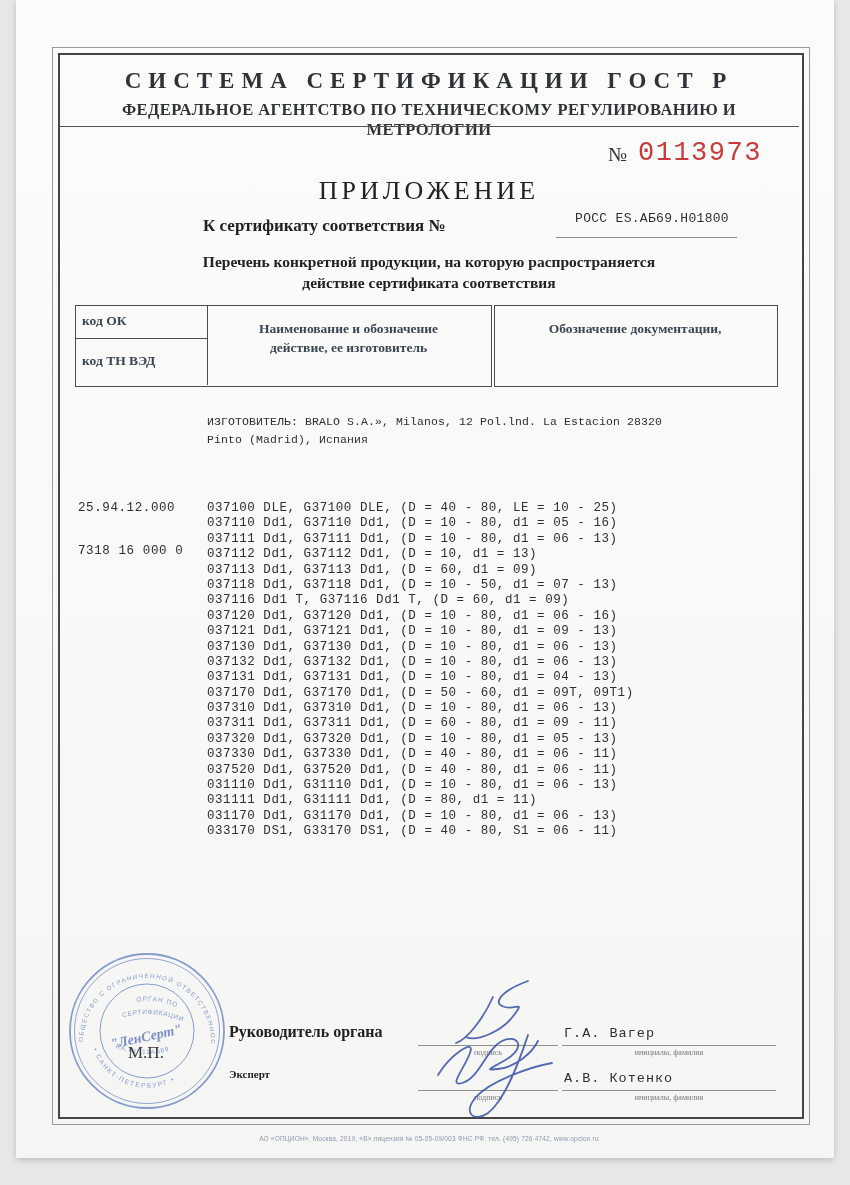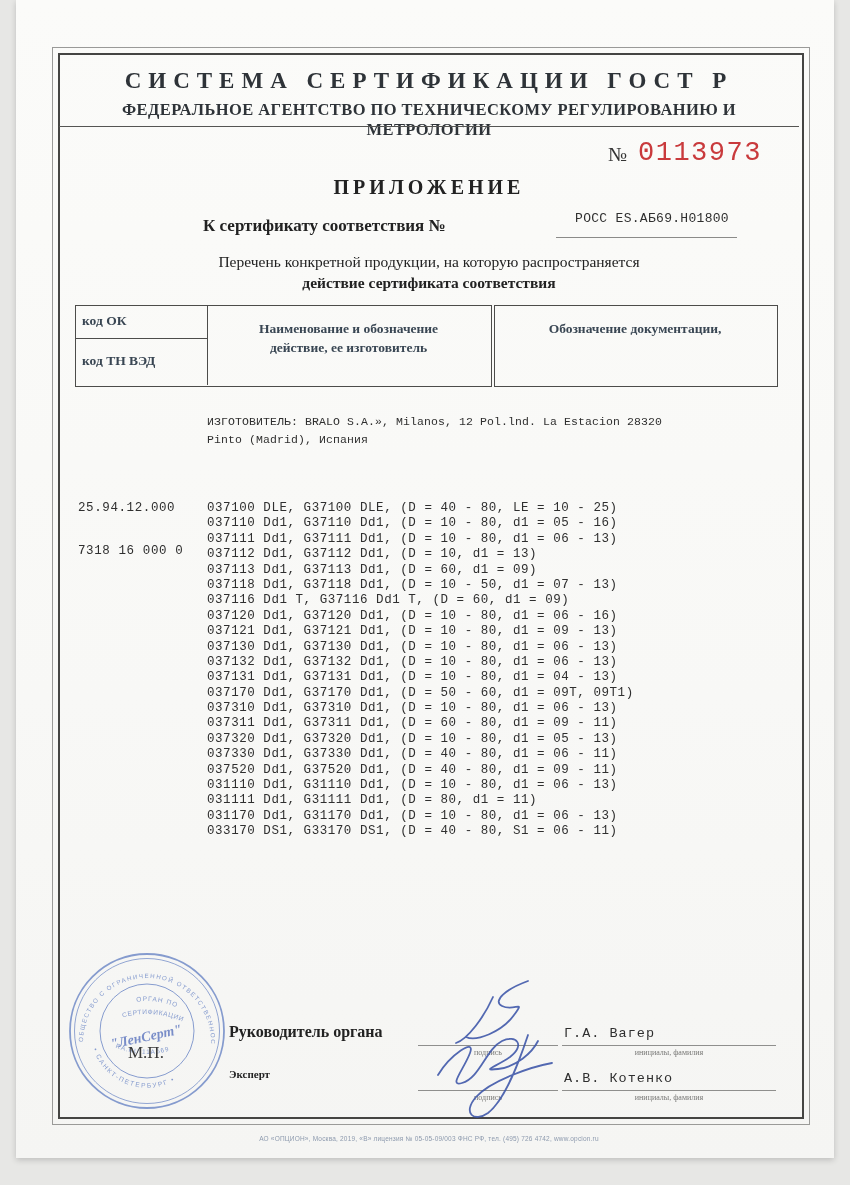--- a/index.html
+++ b/index.html
@@ -34,30 +34,30 @@
   }
   .hdr-rule{left:59px;top:126px;width:740px;border-top:1.6px solid #55555३3;border-top:1.6px solid #555553;}
   .form-no{left:608px;top:143px;font-size:20px;color:#333;}
   .form-no-digits{
     left:638px;top:138px;
     font-family:"Liberation Mono","DejaVu Sans Mono",monospace;
     font-size:27px;letter-spacing:1.5px;color:#c93a3c;
   }
   .doc-title{
     left:58px;top:176px;width:742px;
-    font-size:20px;font-weight:bold;letter-spacing:4px;color:#222;
+    font-size:26px;font-weight:normal;letter-spacing:4px;color:#222;
   }
   .cert-label{left:203px;top:216px;font-size:17px;font-weight:bold;color:#222;}
   .cert-value{
     left:562px;top:211px;width:180px;text-align:center;
     font-family:"Liberation Mono","DejaVu Sans Mono",monospace;
     font-size:13px;letter-spacing:.3px;color:#333;
   }
   .cert-line{left:556px;top:237px;width:181px;border-top:1px solid #8b8b89;}
-  .purpose1{left:58px;top:253px;width:742px;font-size:15.5px;font-weight:normal;color:#222;}
+  .purpose1{left:58px;top:253px;width:742px;font-size:15.5px;font-weight:bold;color:#222;}
   .purpose2{left:58px;top:274px;width:742px;font-size:15.5px;font-weight:bold;color:#222;}
   .tbl-box-left{left:75px;top:305px;width:415px;height:80px;border:1.6px solid #4c4c4a;}
   .tbl-box-right{left:494px;top:305px;width:282px;height:80px;border:1.6px solid #4c4c4a;}
   .tbl-vline{left:207px;top:305px;width:0;height:80px;border-left:1.2px solid #4c4c4a;}
   .tbl-hline{left:75px;top:338px;width:132px;border-top:1.2px solid #4c4c4a;}
   .tbl-txt{font-size:13.5px;font-weight:600;color:#394653;}
   .cell-ok{left:82px;top:313px;}
   .cell-tnved{left:82px;top:353px;}
   .cell-col2{left:207px;top:319px;width:283px;line-height:19px;}
   .cell-col3{left:494px;top:319px;width:282px;line-height:19px;}
@@ -147,21 +147,21 @@
   <div>037120 Dd1, G37120 Dd1, (D = 10 - 80, d1 = 06 - 16)</div>
   <div>037121 Dd1, G37121 Dd1, (D = 10 - 80, d1 = 09 - 13)</div>
   <div>037130 Dd1, G37130 Dd1, (D = 10 - 80, d1 = 06 - 13)</div>
   <div>037132 Dd1, G37132 Dd1, (D = 10 - 80, d1 = 06 - 13)</div>
   <div>037131 Dd1, G37131 Dd1, (D = 10 - 80, d1 = 04 - 13)</div>
   <div>037170 Dd1, G37170 Dd1, (D = 50 - 60, d1 = 09T, 09T1)</div>
   <div>037310 Dd1, G37310 Dd1, (D = 10 - 80, d1 = 06 - 13)</div>
   <div>037311 Dd1, G37311 Dd1, (D = 60 - 80, d1 = 09 - 11)</div>
   <div>037320 Dd1, G37320 Dd1, (D = 10 - 80, d1 = 05 - 13)</div>
   <div>037330 Dd1, G37330 Dd1, (D = 40 - 80, d1 = 06 - 11)</div>
-  <div>037520 Dd1, G37520 Dd1, (D = 40 - 80, d1 = 09 - 11)</div>
+  <div>037520 Dd1, G37520 Dd1, (D = 40 - 80, d1 = 06 - 11)</div>
   <div>031110 Dd1, G31110 Dd1, (D = 10 - 80, d1 = 06 - 13)</div>
   <div>031111 Dd1, G31111 Dd1, (D = 80, d1 = 11)</div>
   <div>031170 Dd1, G31170 Dd1, (D = 10 - 80, d1 = 06 - 13)</div>
   <div>033170 DS1, G33170 DS1, (D = 40 - 80, S1 = 06 - 11)</div>
 </div>
 
 <div class="abs sig-role1">Руководитель органа</div>
 <div class="abs sig-line1"></div>
 <div class="abs mono sig-name1">Г.А. Вагер</div>
 <div class="abs name-line1"></div>

